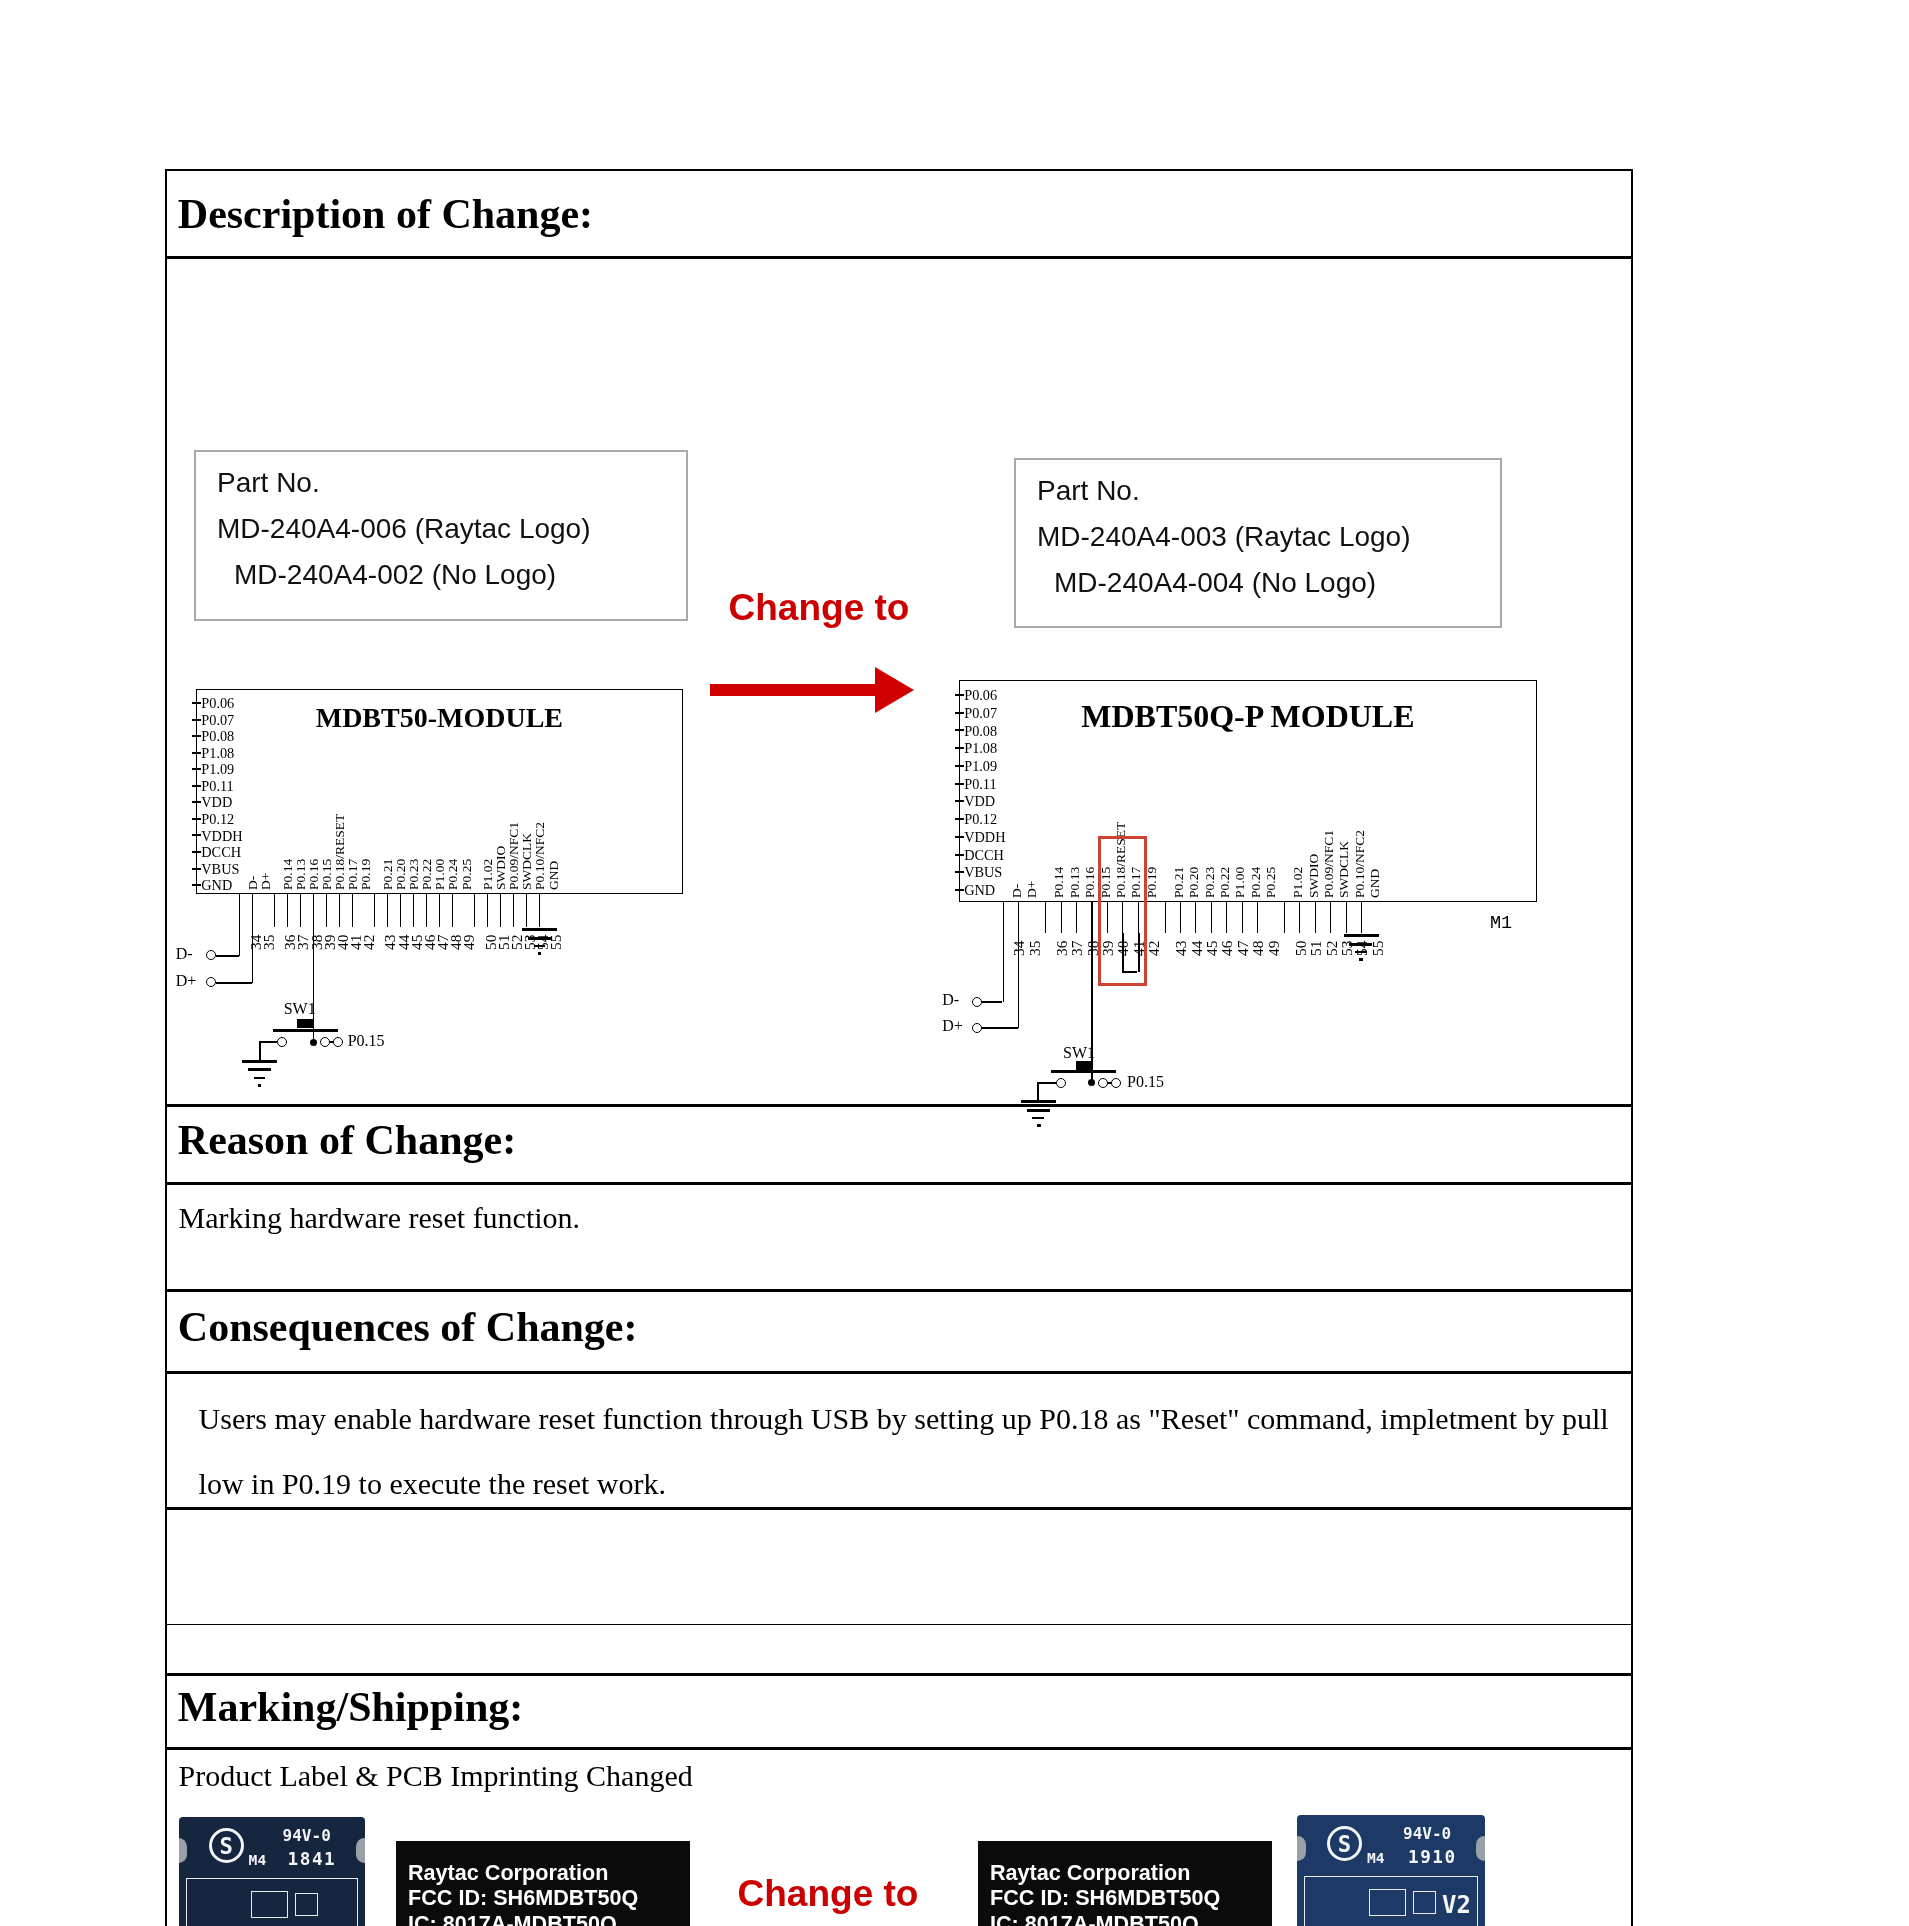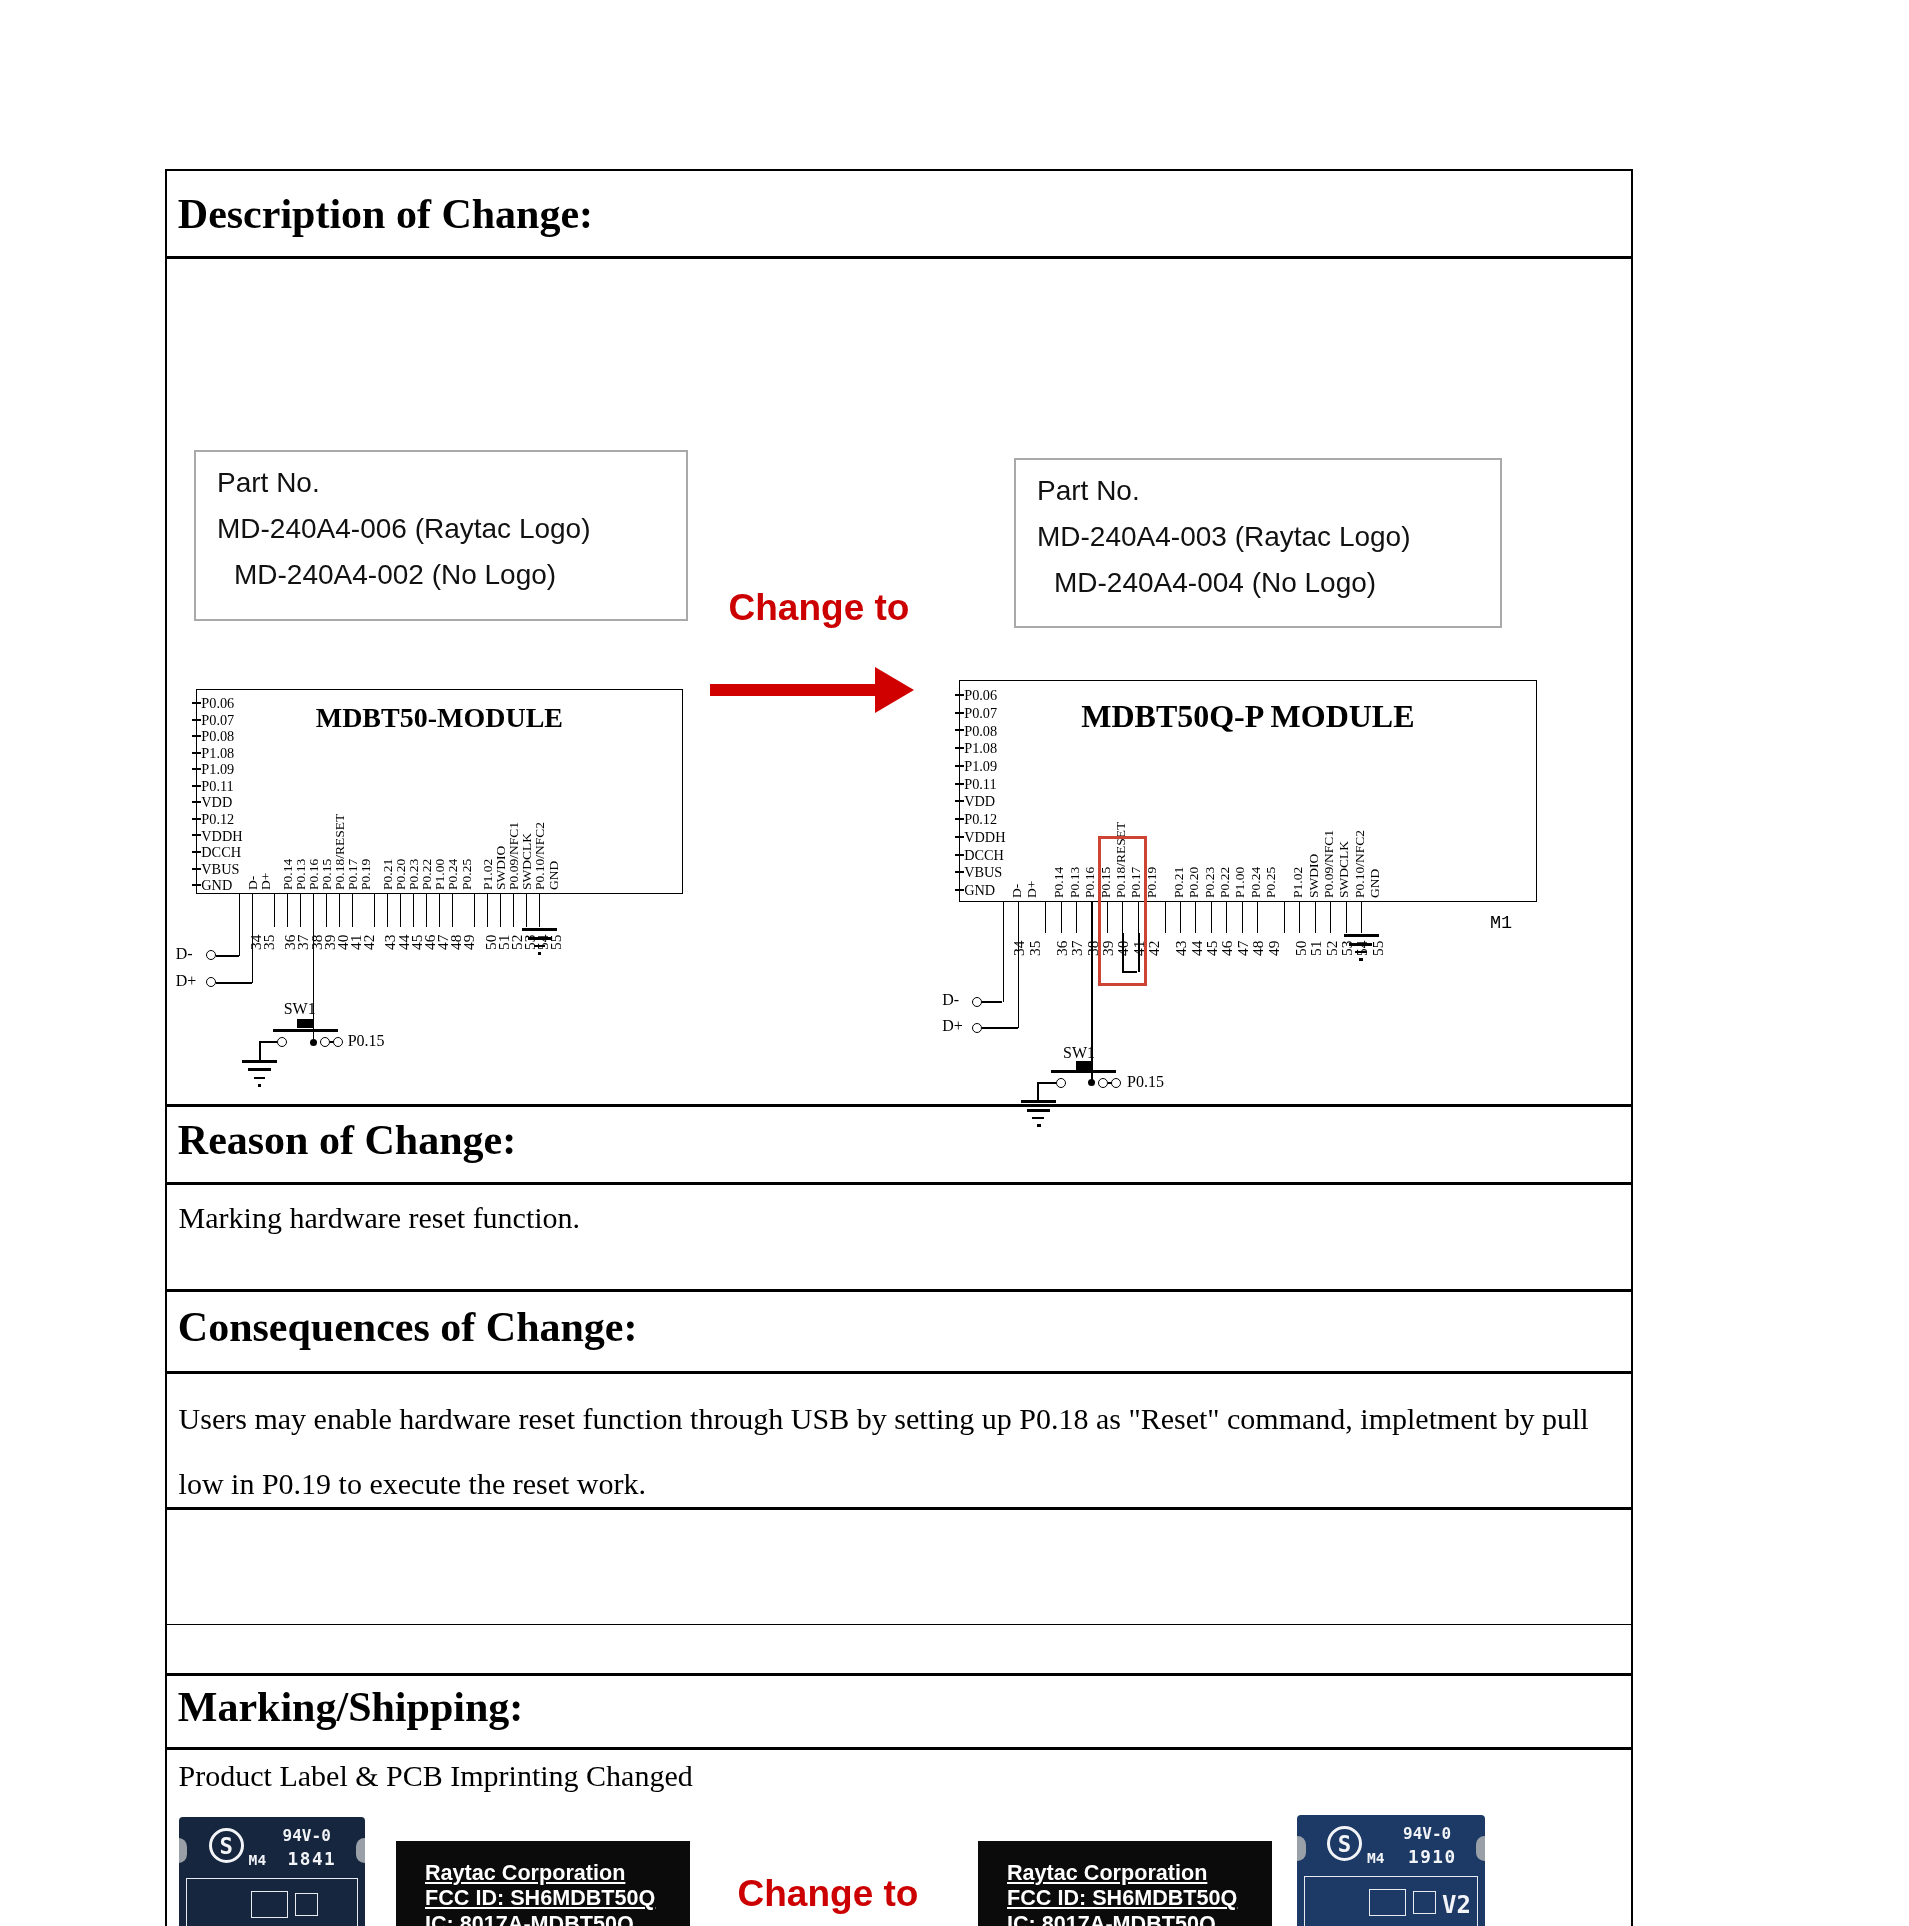--- a/index.html
+++ b/index.html
@@ -28,21 +28,21 @@
   .sch-lpin { position:absolute; font-size:14.3px; white-space:nowrap; }
   .sch-bpin { position:absolute; font-size:13.5px; white-space:nowrap; transform:rotate(-90deg); transform-origin:0 0; }
   .sch-num { position:absolute; font-size:15.4px; white-space:nowrap; transform:rotate(-90deg); transform-origin:0 0; }
   .vline,.hline { position:absolute; background:#000; }
   .term { position:absolute; width:10px; height:10px; border:1.5px solid #000; border-radius:50%; background:#fff; }
   .dot { position:absolute; width:7px; height:7px; border-radius:50%; background:#000; }
   .sch-label { position:absolute; font-size:16px; white-space:nowrap; }
   .hl-rect { position:absolute; border:3.9px solid #cd4434; }
   
   .fcc-label { position:absolute; background:#0b0b0b; color:#fff; font-family:"Liberation Sans", sans-serif; }
-  .fcc-line { position:absolute; left:29px; font-size:21.6px; font-weight:bold; white-space:nowrap;text-decoration:underline; }
+  .fcc-line { position:absolute; left:12px; font-size:21.6px; font-weight:bold; white-space:nowrap; }
   .pcb { position:absolute; border-radius:3.9px; overflow:hidden; font-family:"DejaVu Sans Mono", monospace; }
   .pcb .silk { position:absolute; color:#f2f4f7; white-space:nowrap; }
   .notch { position:absolute; width:17px; height:25px; background:#9aa0a8; border-radius:8.5px; }
   .sk-rect { position:absolute; border:1.9px solid #e8ecf2; }
 </style>
 </head>
 <body>
 
 <div id="doc-table">
 
@@ -321,21 +321,21 @@
   <div class="row sec-header" style="height:69px;">
     <span>Reason of Change:</span>
   </div>
   <div class="row sec-body" style="height:98px;">
     <div class="body-text" style="line-height:42px;">Marking hardware reset function.</div>
   </div>
 
   <div class="row sec-header" style="height:73px;">
     <span>Consequences of Change:</span>
   </div>
-  <div class="row sec-body" style="height:127px;">
+  <div class="row sec-body" style="height:127px;padding-left:20px;">
     <div class="body-text">Users may enable hardware reset function through USB by setting up P0.18 as "Reset" command, impletment by pull low in P0.19  to execute the reset work.</div>
   </div>
 
   <div class="row sec-body" style="height:108px;"></div>
   <div class="row thin-top sec-body" style="height:40px;"></div>
 
   <div class="row sec-header" style="height:65px;">
     <span>Marking/Shipping:</span>
   </div>
   <div class="row sec-body" style="height:379px;">

